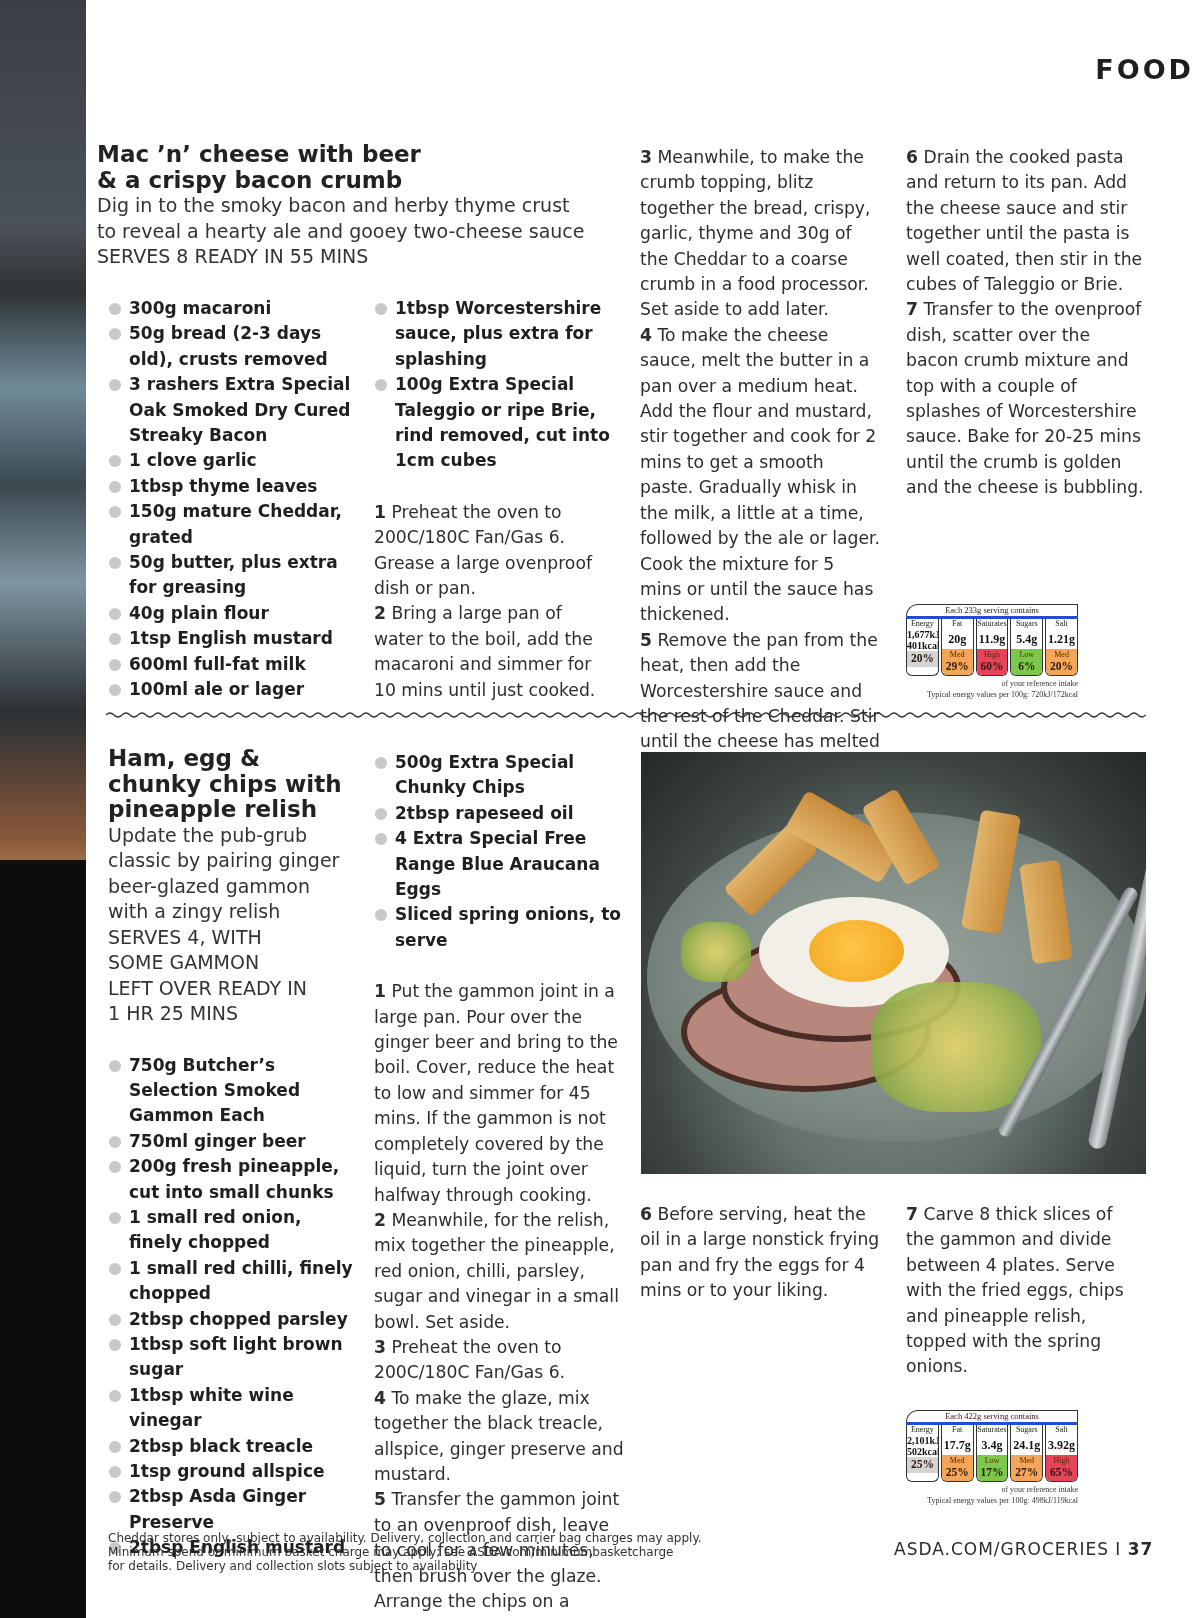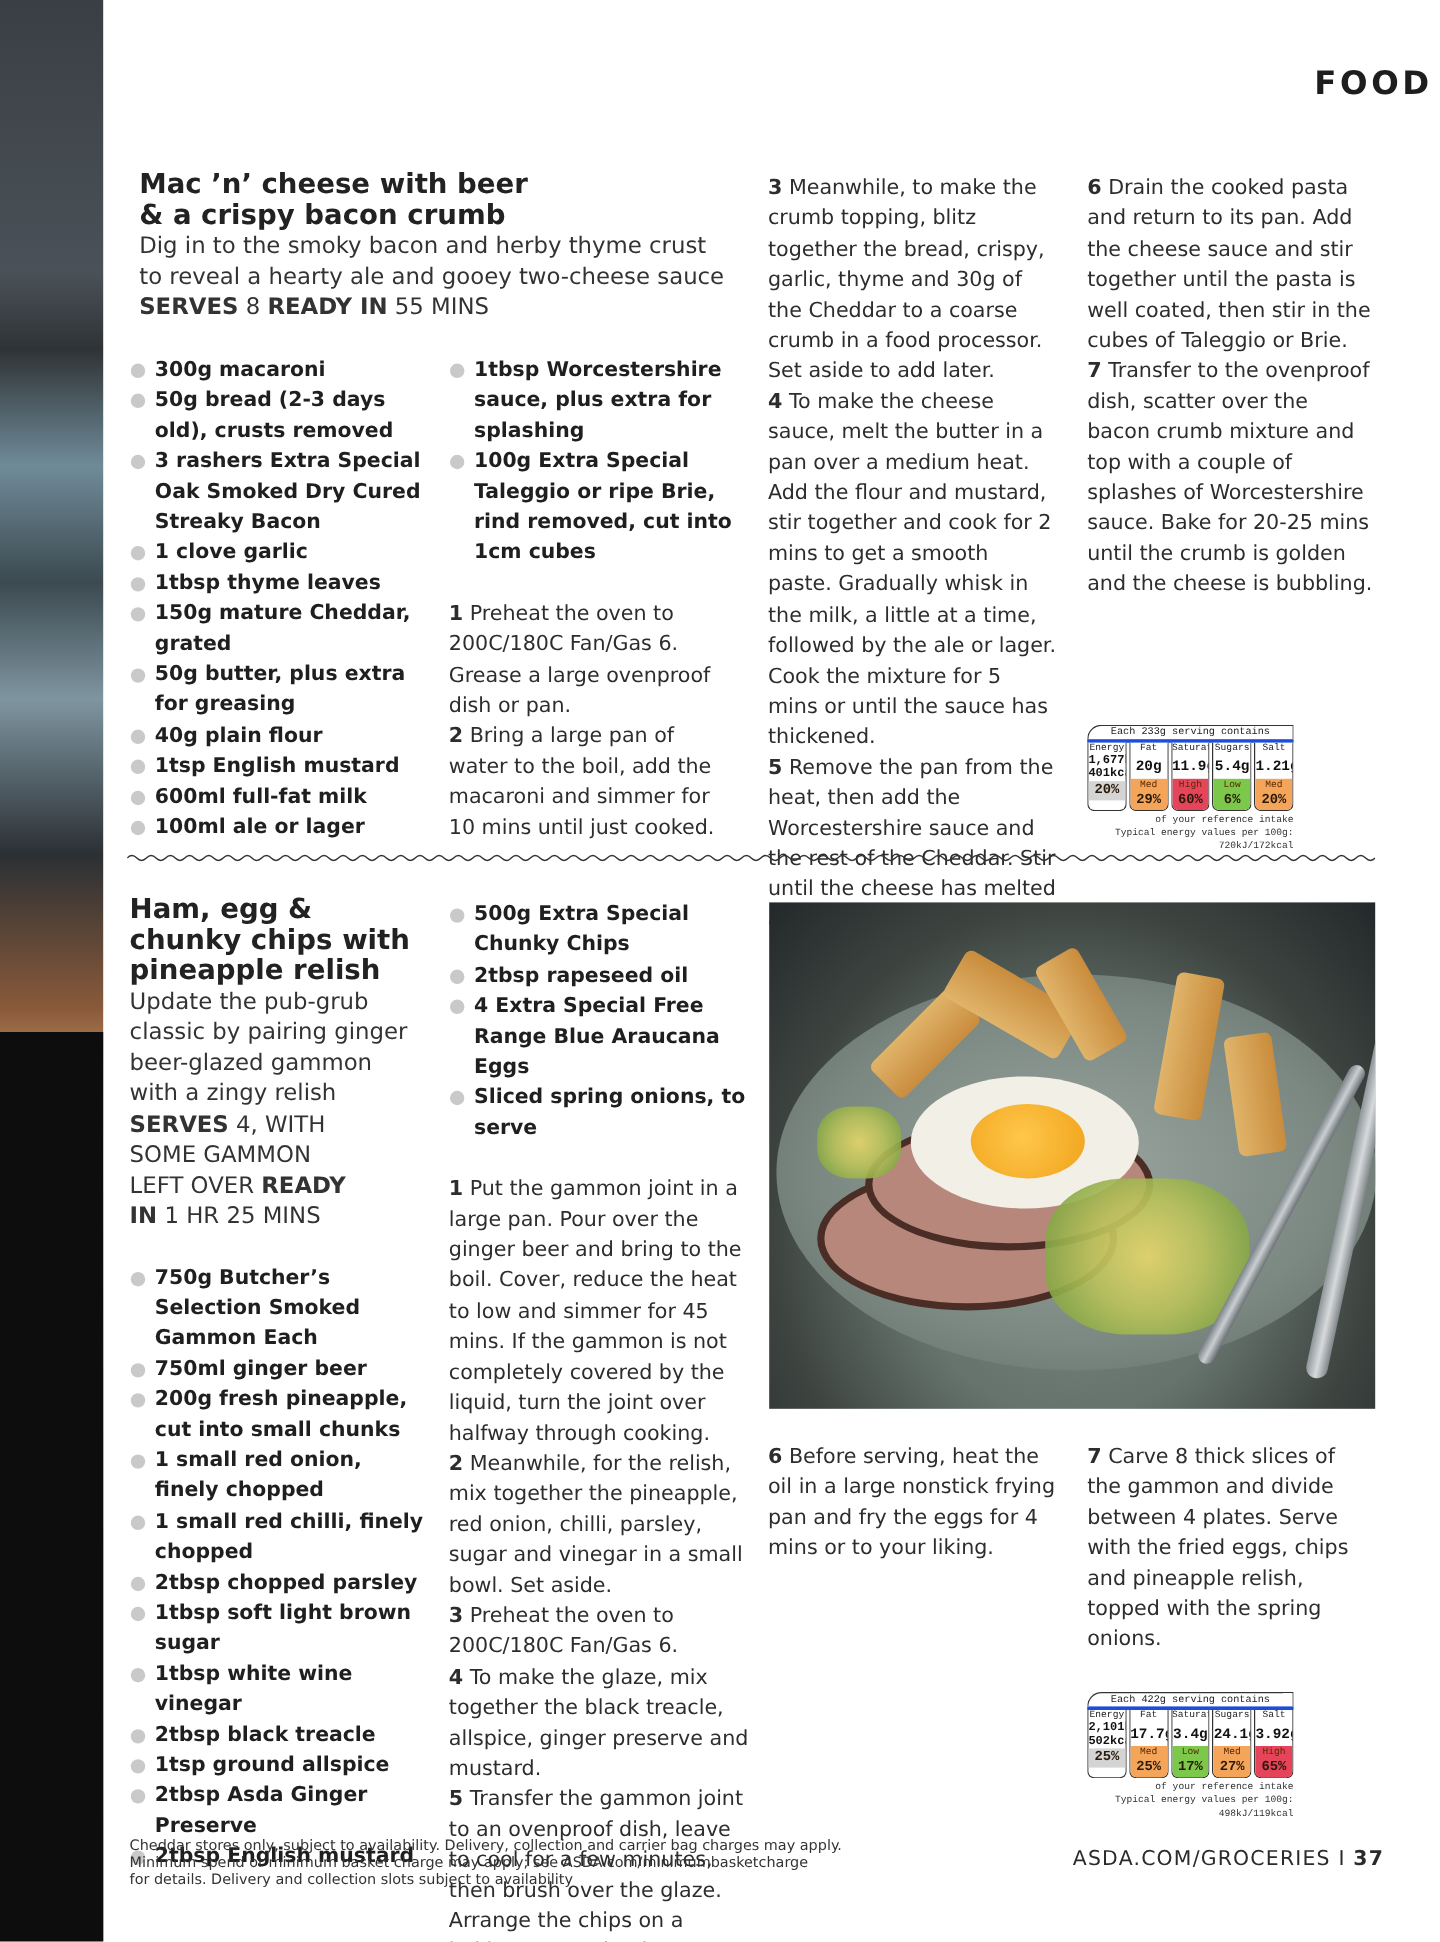--- a/index.html
+++ b/index.html
@@ -5,37 +5,37 @@
   *{box-sizing:border-box;margin:0;padding:0}
   html,body{width:1200px;height:1618px;background:#fff;overflow:hidden}
   body{position:relative;font-family:"DejaVu Sans","Liberation Sans",sans-serif;color:#2a2a2a}
   .left-photo{position:absolute;left:0;top:0;width:86px;height:1618px;
     background:linear-gradient(180deg,#3a3f45 0%,#4a5158 14%,#2f3336 18%,#6f8b98 24%,#3c4950 30%,#7e95a0 36%,#2b3034 44%,#8a5a3a 52%,#c99a6b 56%,#e3c2a3 60%,#b5835a 66%,#6b4a2f 72%,#3b2c22 80%,#141414 100%);}
   .left-photo .black{position:absolute;left:0;top:860px;width:86px;height:758px;background:#0d0d0d}
   .section-label{position:absolute;right:6px;top:54px;font-size:27px;font-weight:bold;letter-spacing:3px;color:#1e1e1e}
   .col{position:absolute;font-size:17.2px;line-height:25.4px;color:#2d2d2d}
   .title{font-size:23px;font-weight:bold;line-height:25.5px;color:#222}
   .intro{font-size:19px;line-height:25.5px;color:#333}
-  .serves b{font-weight:bold}
+  .serves b{font-weight:normal}
   ul.ing{list-style:none}
   ul.ing li{position:relative;padding-left:21px;font-weight:bold;font-size:17px;line-height:25.4px;color:#1f1f1f}
   ul.ing li::before{content:"";position:absolute;left:1px;top:7px;width:12px;height:12px;border-radius:50%;background:#c9c9c9}
   .step b{font-weight:bold}
   .divider{position:absolute;left:106px;top:710px;width:1040px;height:10px}
   .photo{position:absolute;left:641px;top:752px;width:505px;height:422px;overflow:hidden;
     background:radial-gradient(ellipse at 50% 65%,#7d8a83 0%,#66736d 40%,#3d4440 70%,#23282a 100%);}
   .plate{position:absolute;left:6px;top:60px;width:500px;height:330px;border-radius:50%;background:radial-gradient(ellipse at 50% 50%,#9aa59f 0%,#7c8882 60%,#5d6863 100%)}
   .ham{position:absolute;border-radius:50%;background:#b7877c;border:6px solid #4a2e25}
   .egg{position:absolute;left:118px;top:145px;width:190px;height:110px;border-radius:50%;background:#f2efe6}
   .yolk{position:absolute;left:168px;top:168px;width:95px;height:62px;border-radius:50%;background:radial-gradient(circle at 45% 45%,#ffc74a,#f0a21a)}
   .chip{position:absolute;background:linear-gradient(90deg,#e0b46a,#c98c3c);border-radius:6px}
   .relish{position:absolute;border-radius:40%;background:radial-gradient(circle,#e7d66a 0%,#b9c25a 45%,#6a9a3b 100%);opacity:.9}
   .fork{position:absolute;width:14px;height:280px;background:linear-gradient(90deg,#7b8287,#c9ced1,#6c7276);border-radius:7px;transform:rotate(28deg)}
   .knife{position:absolute;width:18px;height:330px;background:linear-gradient(90deg,#8e9599,#d6dadc,#808589);border-radius:9px;transform:rotate(12deg)}
-  .nutri{position:absolute;width:172px;font-family:Liberation Mono, monospace}
+  .nutri{position:absolute;width:172px;font-family:Liberation Serif, serif}
   .nutri .head{border:1.5px solid #333;border-bottom:none;border-radius:14px 0 0 0;font-size:8.5px;text-align:center;line-height:11px;color:#222}
   .nutri .cells{display:flex;gap:2px;border-top:3px solid #1d4ed8}
   .nutri .cell{flex:1;border:1.5px solid #333;border-top:none;border-radius:0 0 6px 6px;text-align:center;overflow:hidden;background:#fff}
   .nutri .nm{font-size:8px;line-height:10px;color:#222}
   .nutri .val{font-size:12px;font-weight:bold;line-height:14px;color:#111}
   .nutri .band{font-size:8px;line-height:10px;color:#5a2a00}
   .nutri .pct{font-size:11.5px;font-weight:bold;line-height:13px;color:#2a1a0a}
   .nutri .lvl{padding:1px 0 2px}
   .nutri .foot{font-size:8px;text-align:right;line-height:11px;color:#333;margin-top:2px}
   .nutri .energy .nm{font-size:8px}
@@ -46,21 +46,21 @@
 </style>
 </head>
 <body>
 
 <div class="left-photo">
     <div class="black"></div>
   </div>
 
 <div class="section-label">FOOD</div>
 
-<div class="col" style="left:116px;top:142px;width:520px">
+<div class="col" style="left:97px;top:142px;width:520px">
   <div class="title">Mac ’n’ cheese with beer</div>
   <div class="title">&amp; a crispy bacon crumb</div>
   <div class="intro">Dig in to the smoky bacon and herby thyme crust</div>
   <div class="intro">to reveal a hearty ale and gooey two-cheese sauce</div>
   <div class="intro serves">
     <b>SERVES</b>
     <span>8</span>
     <b>READY IN</b>
     <span>55 MINS</span>
   </div>

